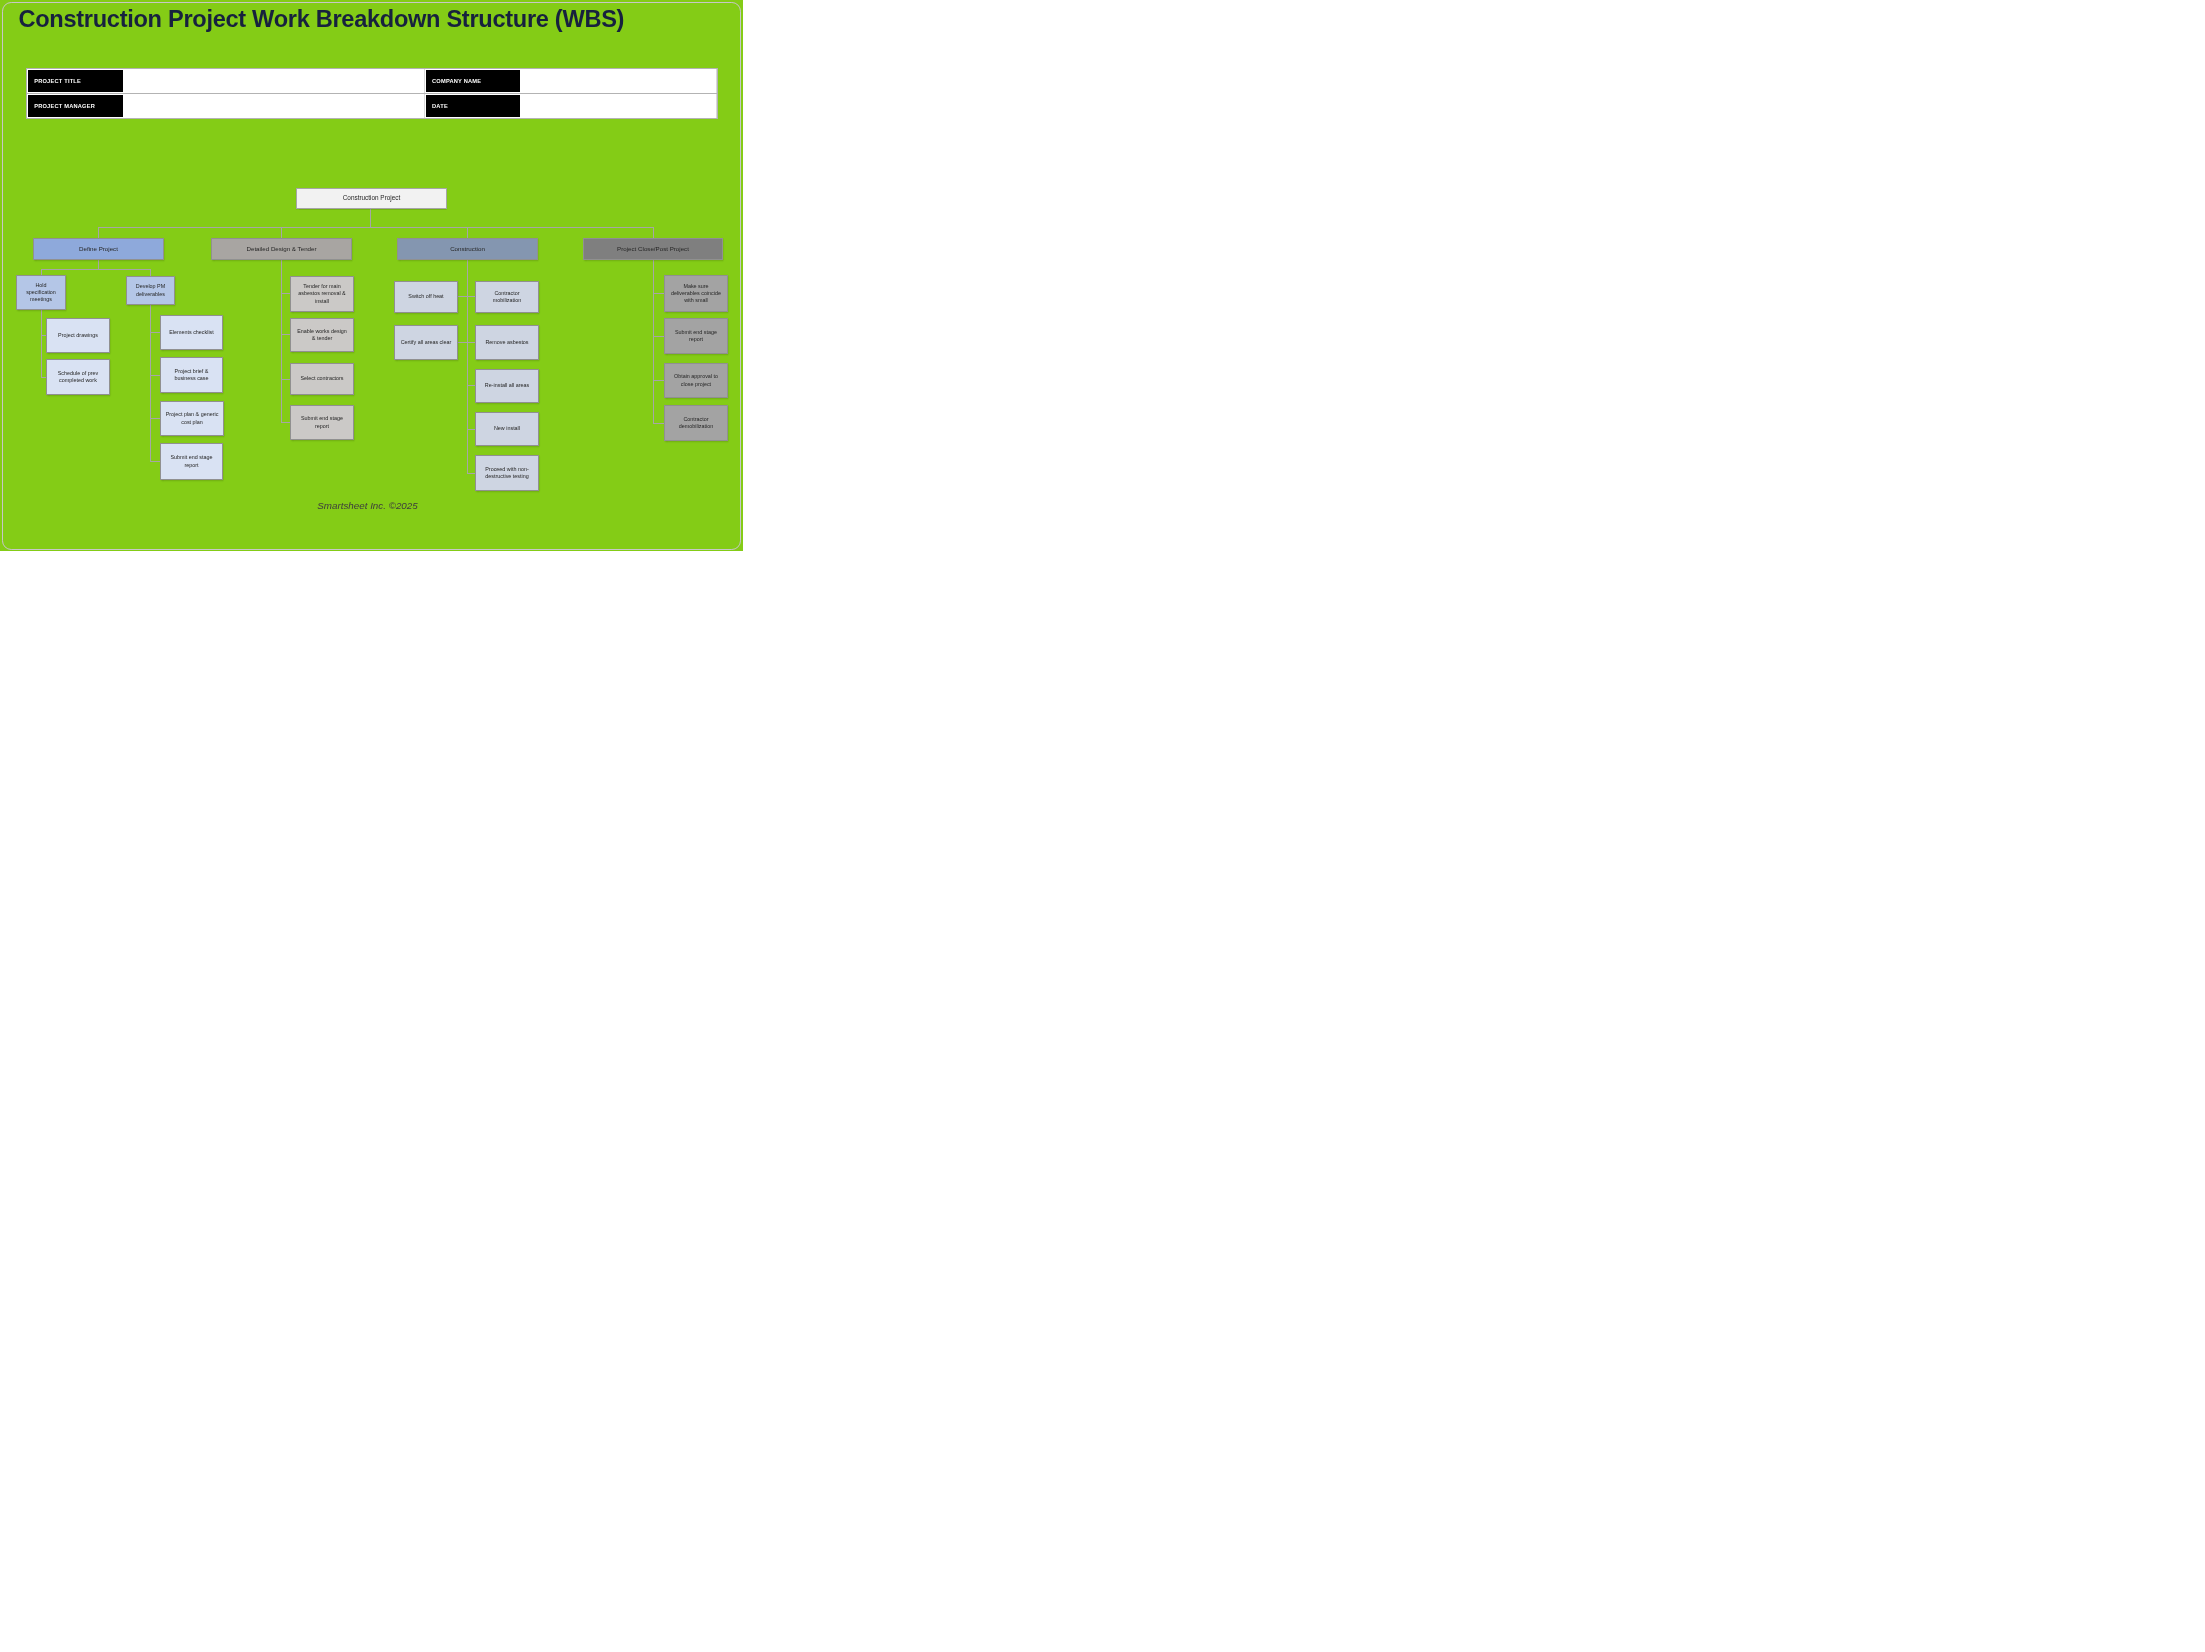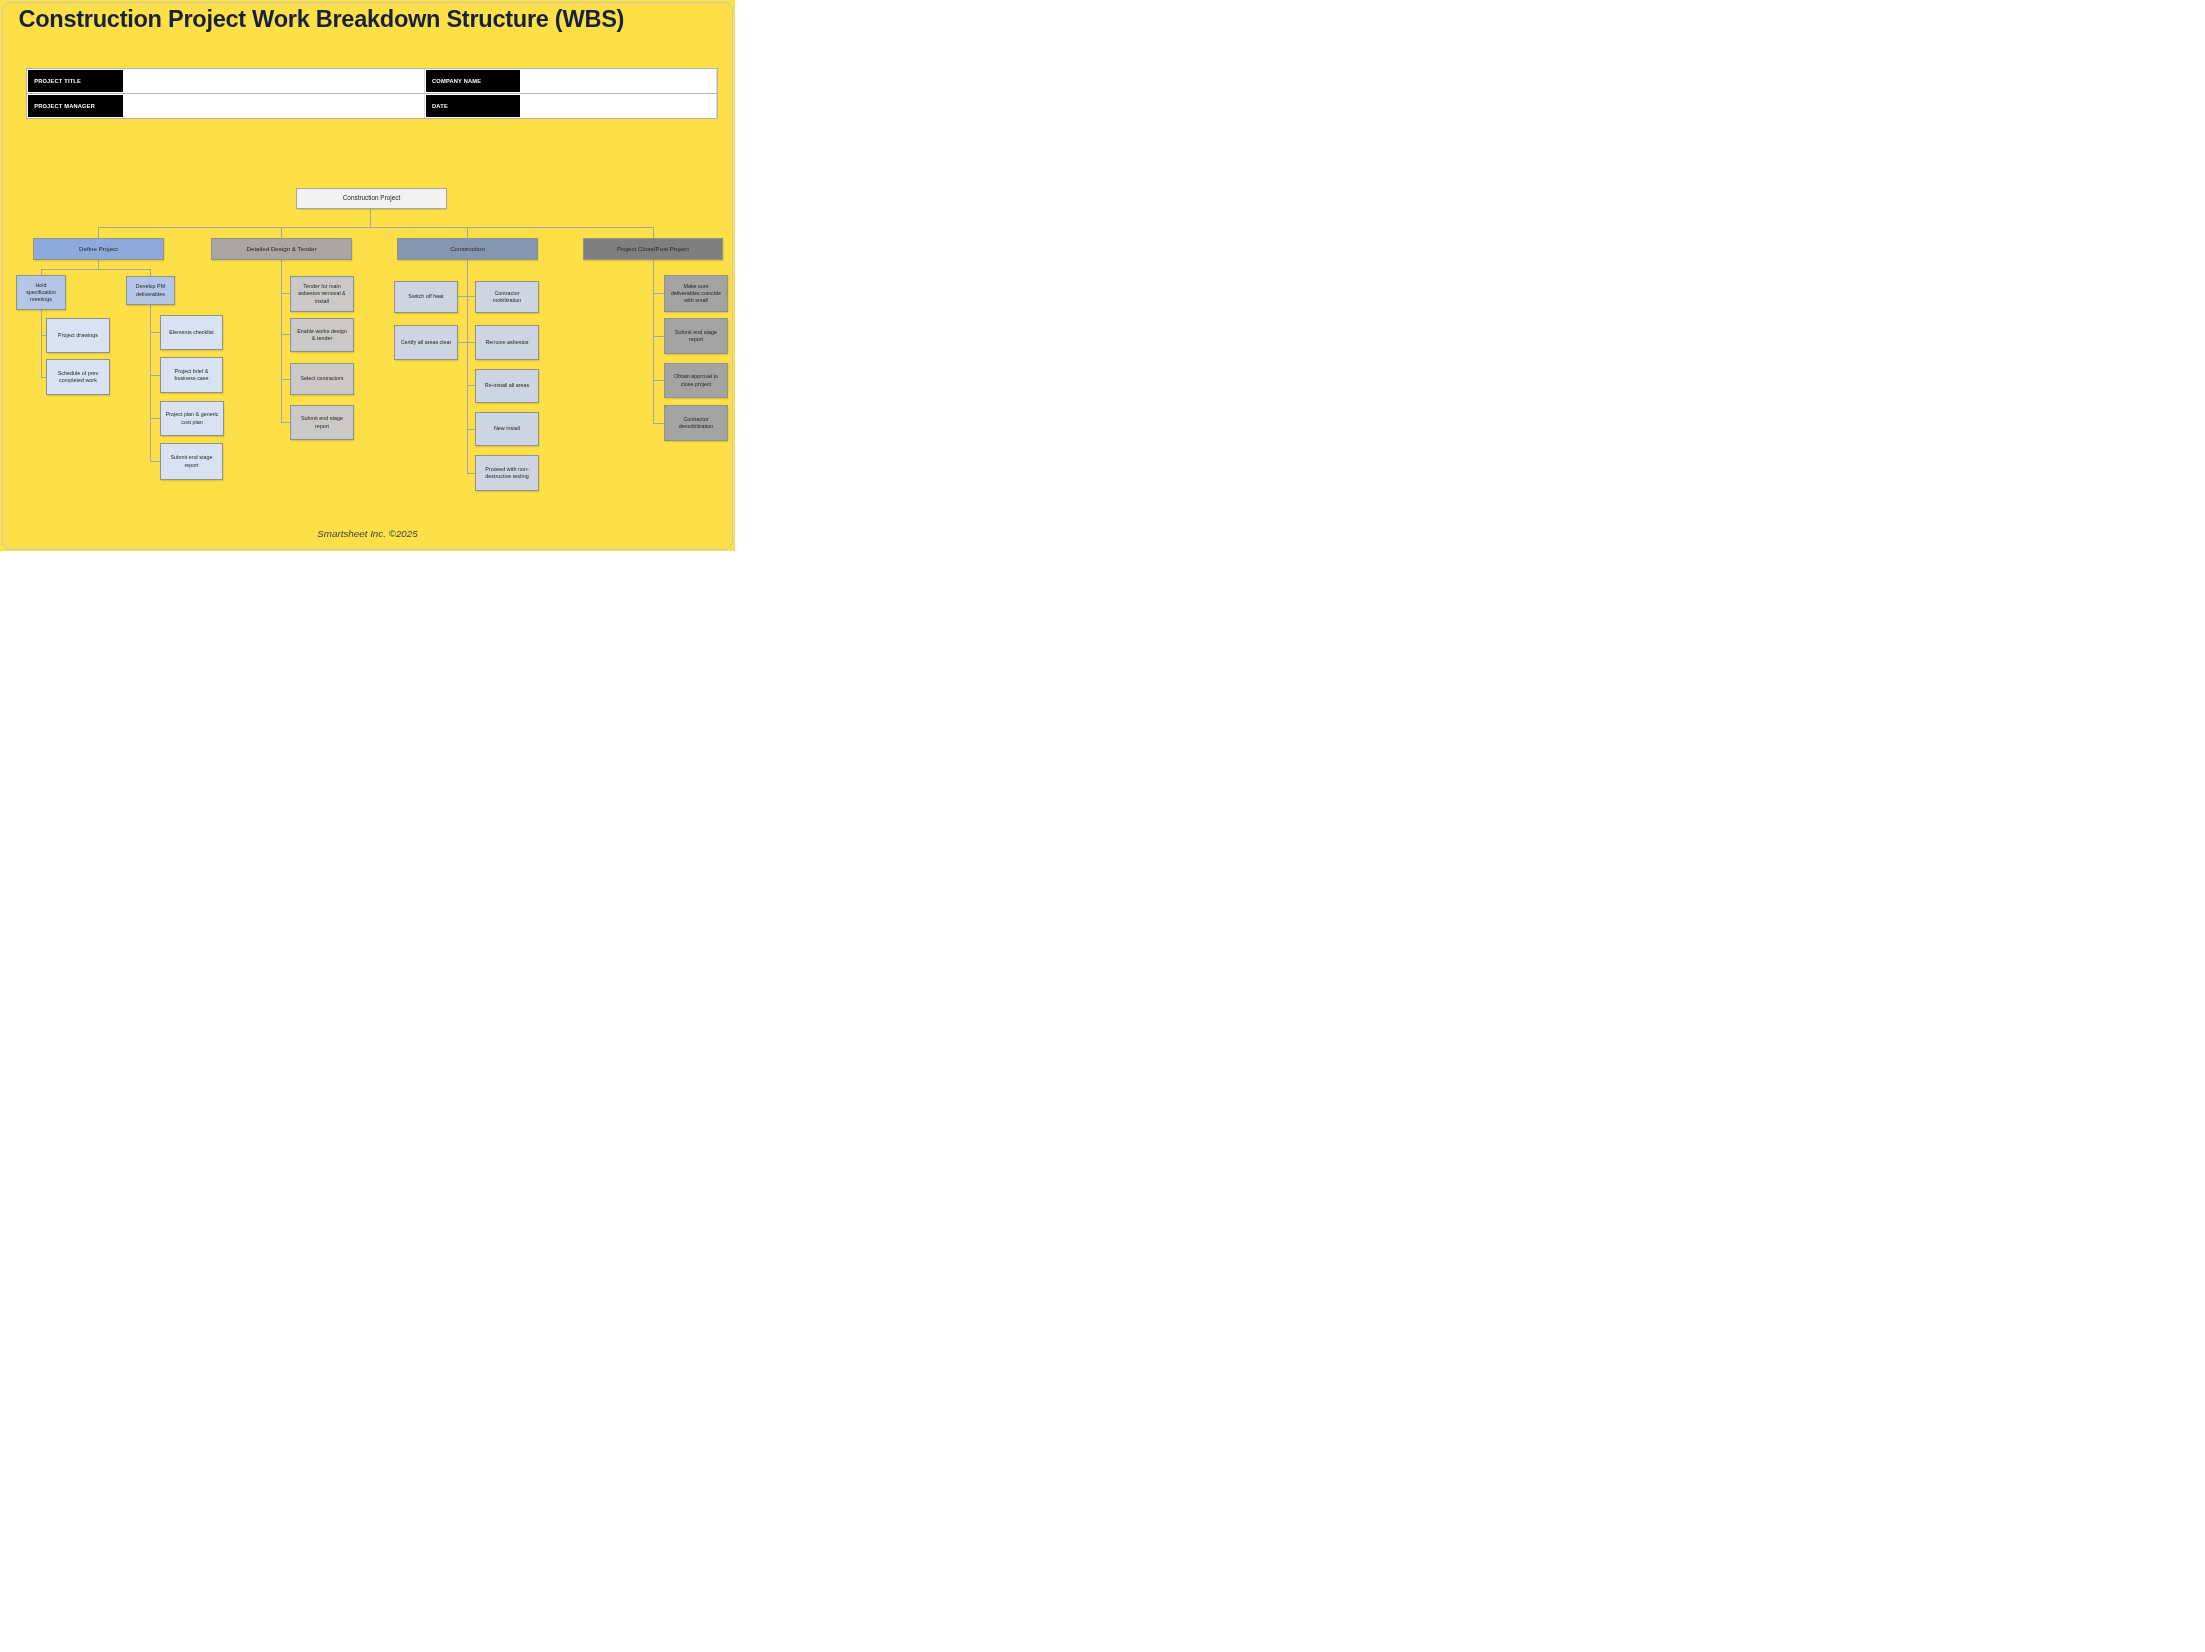--- a/index.html
+++ b/index.html
@@ -1,17 +1,17 @@
 <!DOCTYPE html>
 <html style="font-size:8.2px"><head>
 <meta charset="utf-8">
 <style>
   html,body{margin:0;padding:0;background:#ffffff;}
-  .page{position:relative;width:735px;height:551px;background:#fde047;overflow:hidden;
-        font-family:"Liberation Sans", sans-serif;}
+  .page{position:relative;width:735px;height:551px;background:#84cc16;overflow:hidden;
+        font-family:"Liberation Sans", sans-serif;padding-left:8px;}
   .page-frame{position:absolute;left:2.1px;top:1.5px;right:2.1px;bottom:1.5px;
         border:1.5px solid #c7c7c7;border-radius:9.2px;pointer-events:none;}
   .title{position:absolute;left:18.5px;top:6.2px;margin:0;width:699px;
         font-size:23.6px;font-weight:800;letter-spacing:-0.3px;color:#17213E;}
   
   .info-table{position:absolute;left:26px;top:68px;width:692px;height:51px;
         border:0.5px solid #b3b3b3;box-sizing:border-box;display:flex;flex-direction:column;}
   .info-row{display:flex;flex:1;border-bottom:0.5px solid #b3b3b3;box-sizing:border-box;}
   .info-row:last-child{border-bottom:none;}
   .cell{box-sizing:border-box;display:flex;align-items:center;}
@@ -22,21 +22,21 @@
   
   .chart{position:absolute;left:0;top:0;width:735px;height:551px;}
   .con{position:absolute;background:#A6A6A6;}
   .node{position:absolute;box-sizing:border-box;border:0.5px solid #909090;
         display:flex;align-items:center;justify-content:center;text-align:center;
         color:#262626;padding:1.5px 3.6px;line-height:1.3;
         box-shadow:0.5px 1px 1.5px rgba(0,0,0,0.18);}
   .node.root{font-size:6.4px;border:1px solid #a6a6a6;box-shadow:0 0.5px 1px rgba(0,0,0,0.12);}
   .node.lvl2{font-size:6.2px;}
   .node.leaf{font-size:5.4px;}
-  .footer{position:absolute;left:0;top:528px;width:735px;text-align:center;
+  .footer{position:absolute;left:0;top:500px;width:735px;text-align:center;
         font-size:9.8px;font-style:italic;color:#3d3d3d;}
 </style>
 </head>
 <body>
 
 <div class="page">
   <div class="page-frame"></div>
 
   <h1 class="title">Construction Project Work Breakdown Structure (WBS)</h1>
 

